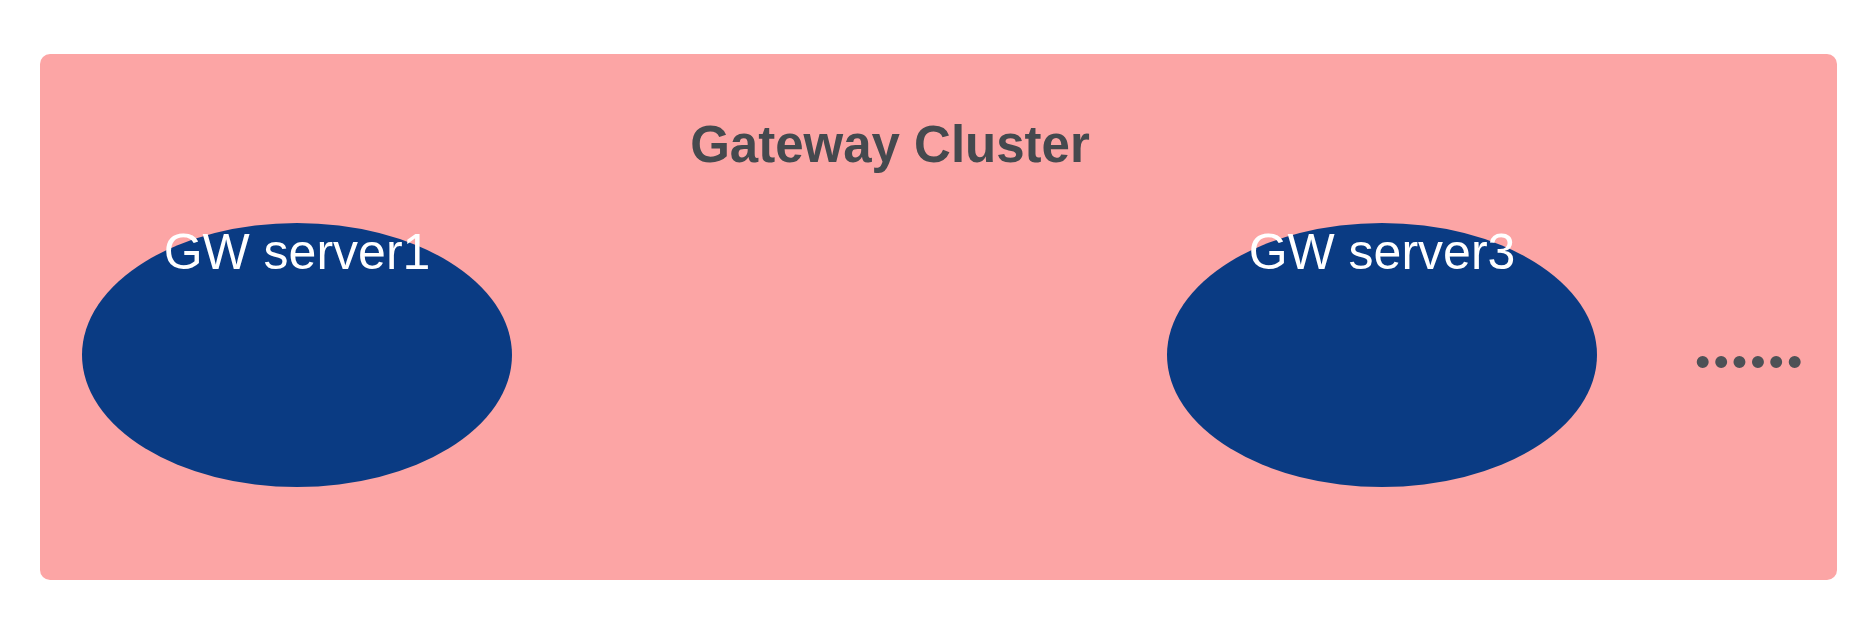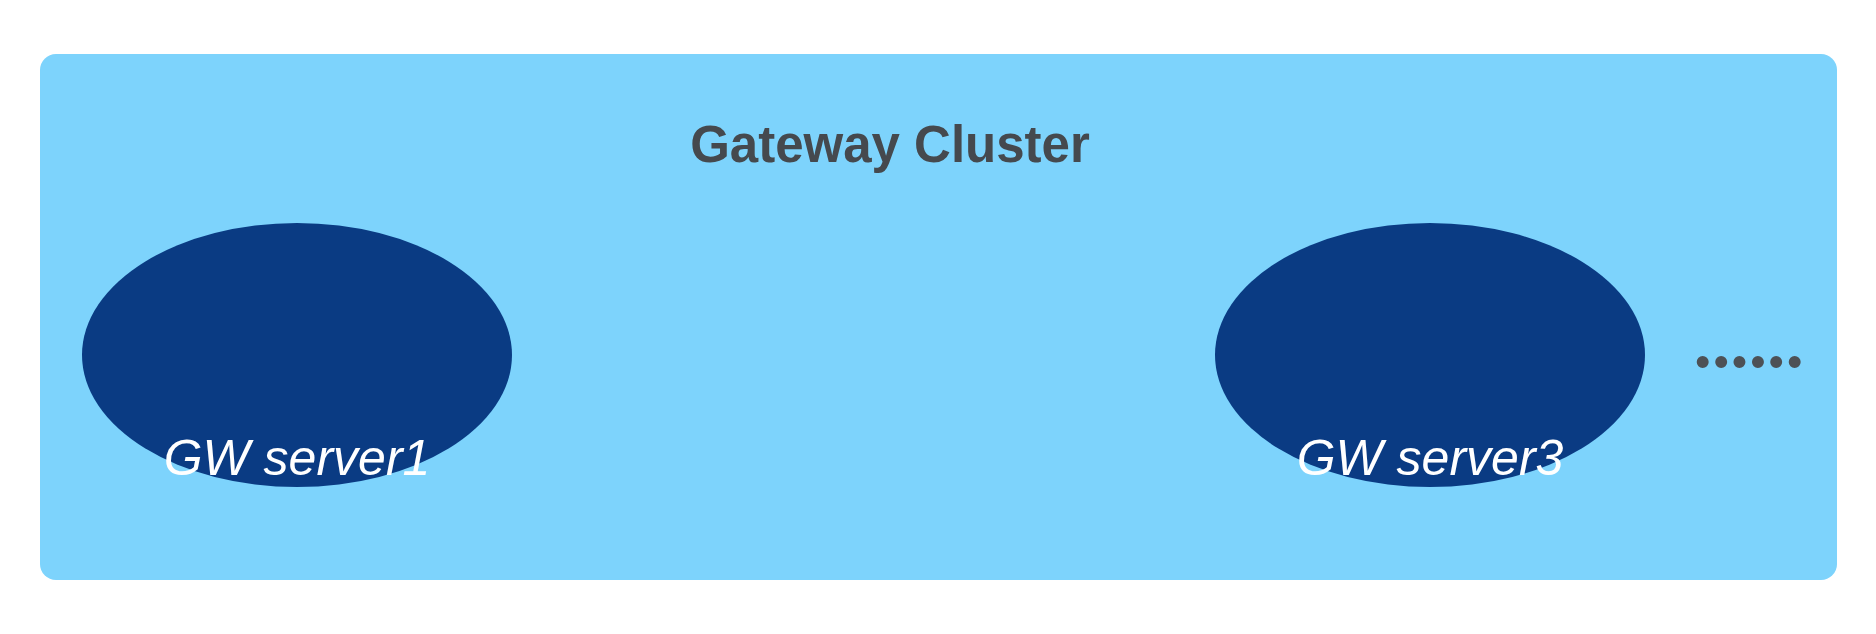--- a/index.html
+++ b/index.html
@@ -14,22 +14,22 @@
     height: 634px;
     background: #ffffff;
     overflow: hidden;
   }
   .cluster-panel {
     position: absolute;
     left: 40px;
     top: 54px;
     width: 1797px;
     height: 526px;
-    background: #7dd3fc;
-    border-radius: 16px;
+    background: #fca5a5;
+    border-radius: 10px;
   }
   .cluster-title {
     position: absolute;
     left: 0;
     top: 63px;
     width: 1700px;
     text-align: center;
     font-size: 51px;
     line-height: 56px;
     font-weight: 700;
@@ -37,34 +37,33 @@
     letter-spacing: 0px;
     white-space: nowrap;
   }
   .server-node {
     position: absolute;
     width: 430px;
     height: 264px;
     border-radius: 50%;
     background: #0a3b83;
     display: flex;
-    align-items: flex-end;
+    align-items: flex-start;
     justify-content: center;
-    font-style: italic;
   }
   .server-node .node-label {
     color: #ffffff;
     font-size: 50px;
     font-weight: 400;
     white-space: nowrap;
     letter-spacing: 0px;
   }
   .node-1 { left: 42px;   top: 169px; }
   .node-2 { left: 593px;  top: 169px; }
-  .node-3 { left: 1175px; top: 169px; }
+  .node-3 { left: 1127px; top: 169px; }
   .more-dots {
     position: absolute;
     left: 1655px;
     top: 286px;
     font-size: 44px;
     line-height: 44px;
     letter-spacing: 3px;
     color: #4d5156;
     white-space: nowrap;
   }

